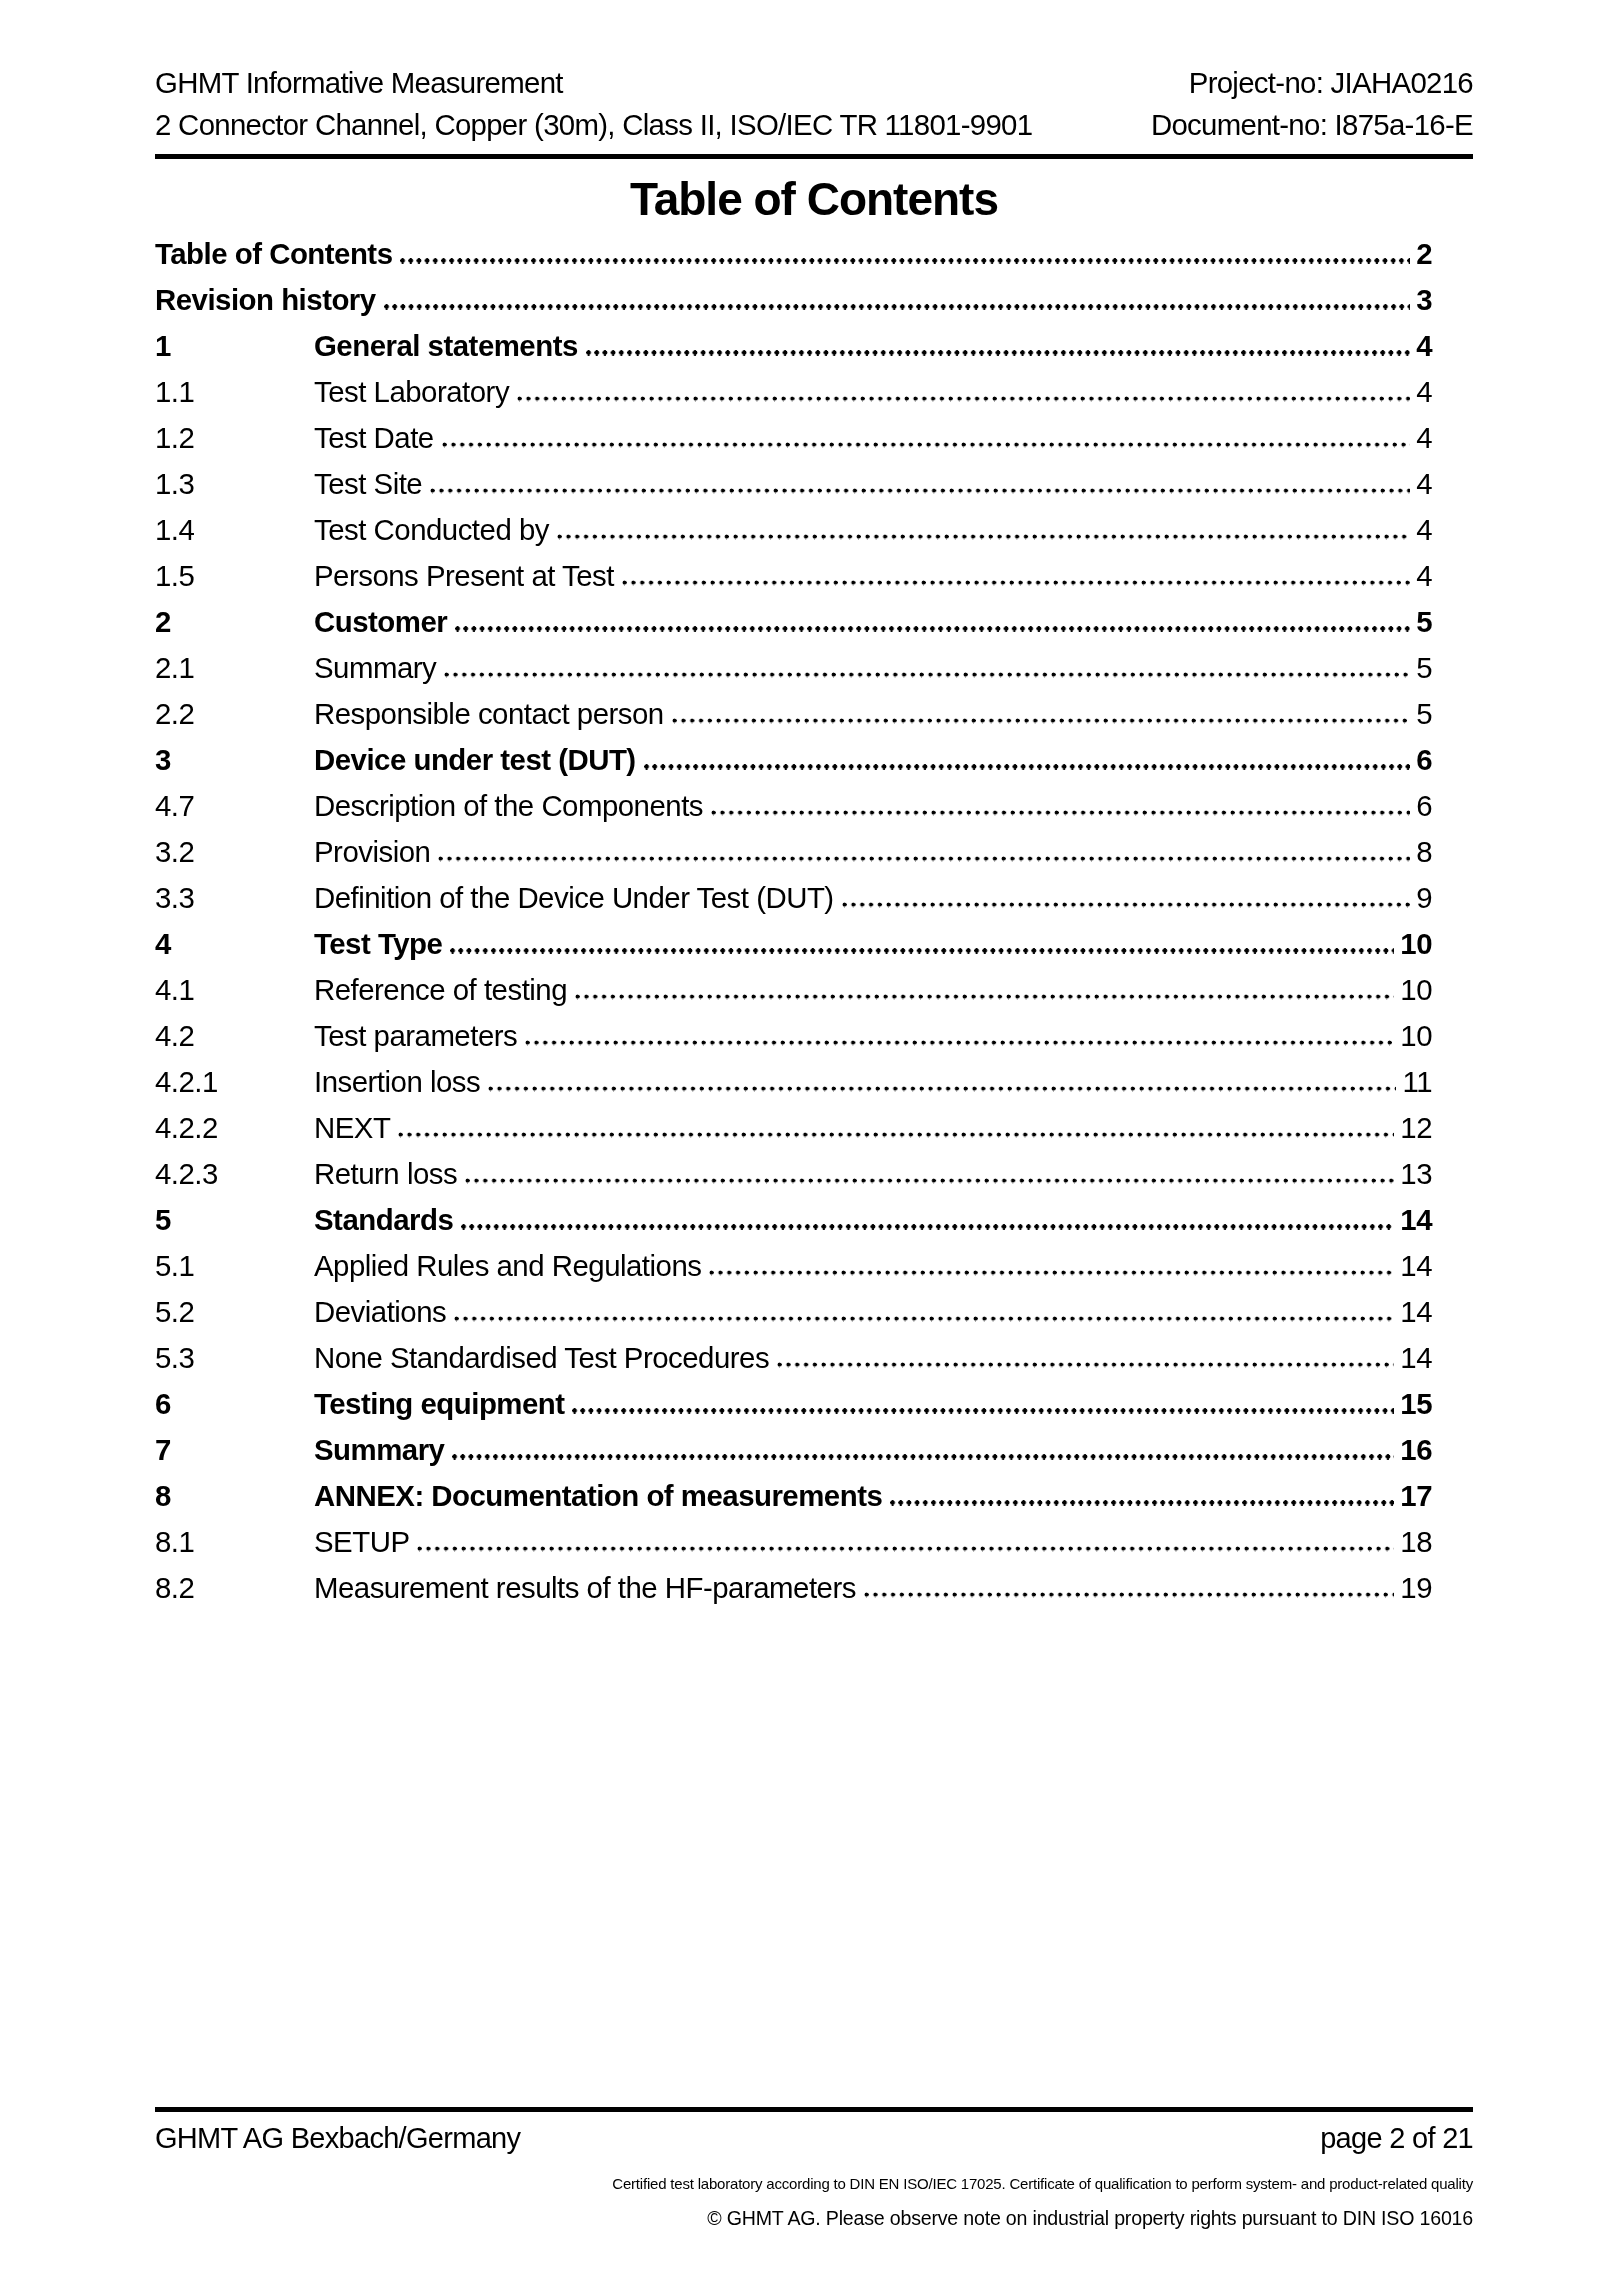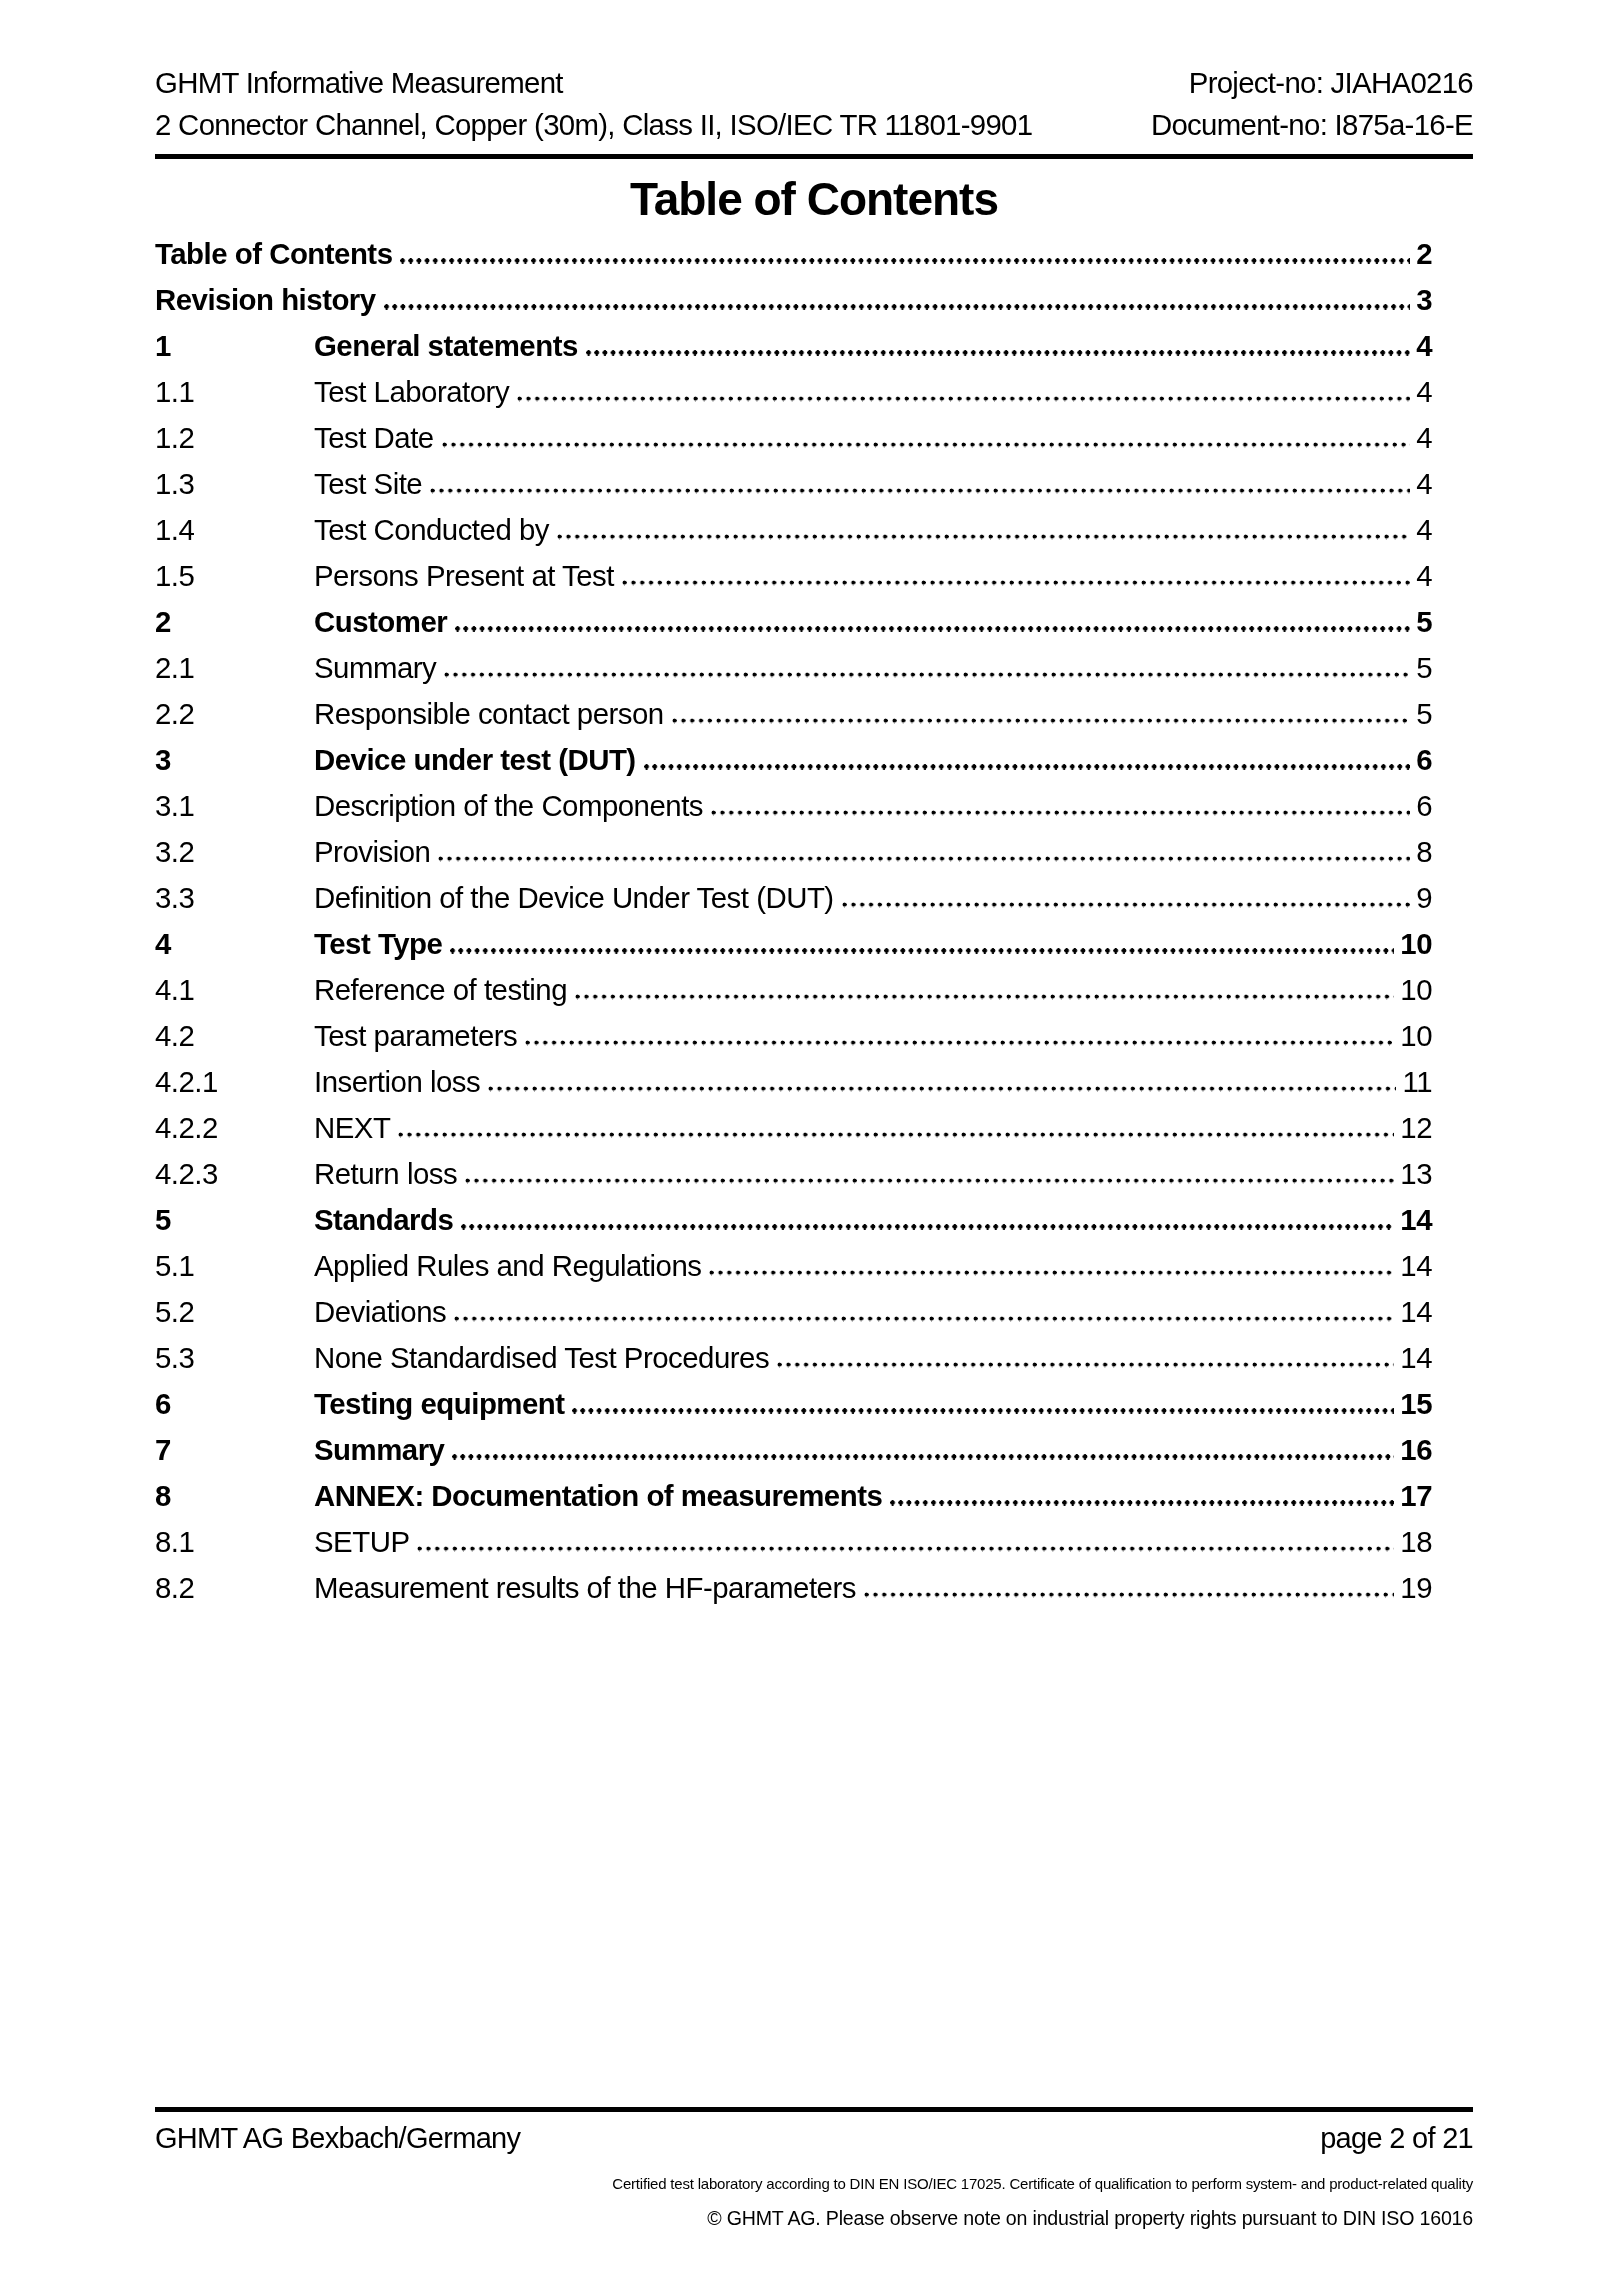--- a/index.html
+++ b/index.html
@@ -174,21 +174,21 @@
     <span class="toc-leader"></span>
     <span class="toc-page">5</span>
   </li>
         <li class="toc-row bold">
     <span class="toc-num">3</span>
     <span class="toc-title">Device under test (DUT)</span>
     <span class="toc-leader"></span>
     <span class="toc-page">6</span>
   </li>
         <li class="toc-row">
-    <span class="toc-num">3.1</span>
+    <span class="toc-num">4.7</span>
     <span class="toc-title">Description of the Components</span>
     <span class="toc-leader"></span>
     <span class="toc-page">6</span>
   </li>
         <li class="toc-row">
     <span class="toc-num">3.2</span>
     <span class="toc-title">Provision</span>
     <span class="toc-leader"></span>
     <span class="toc-page">8</span>
   </li>

